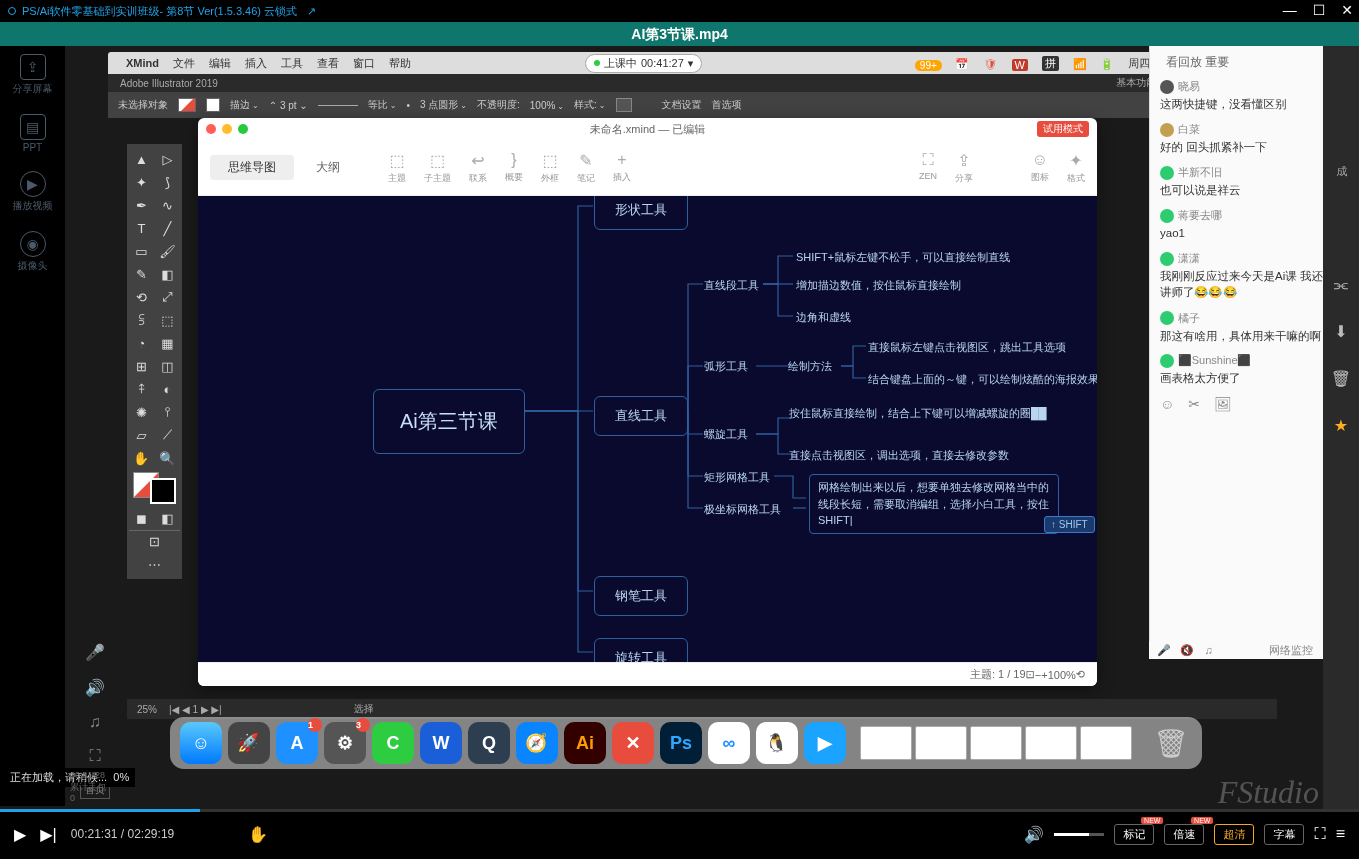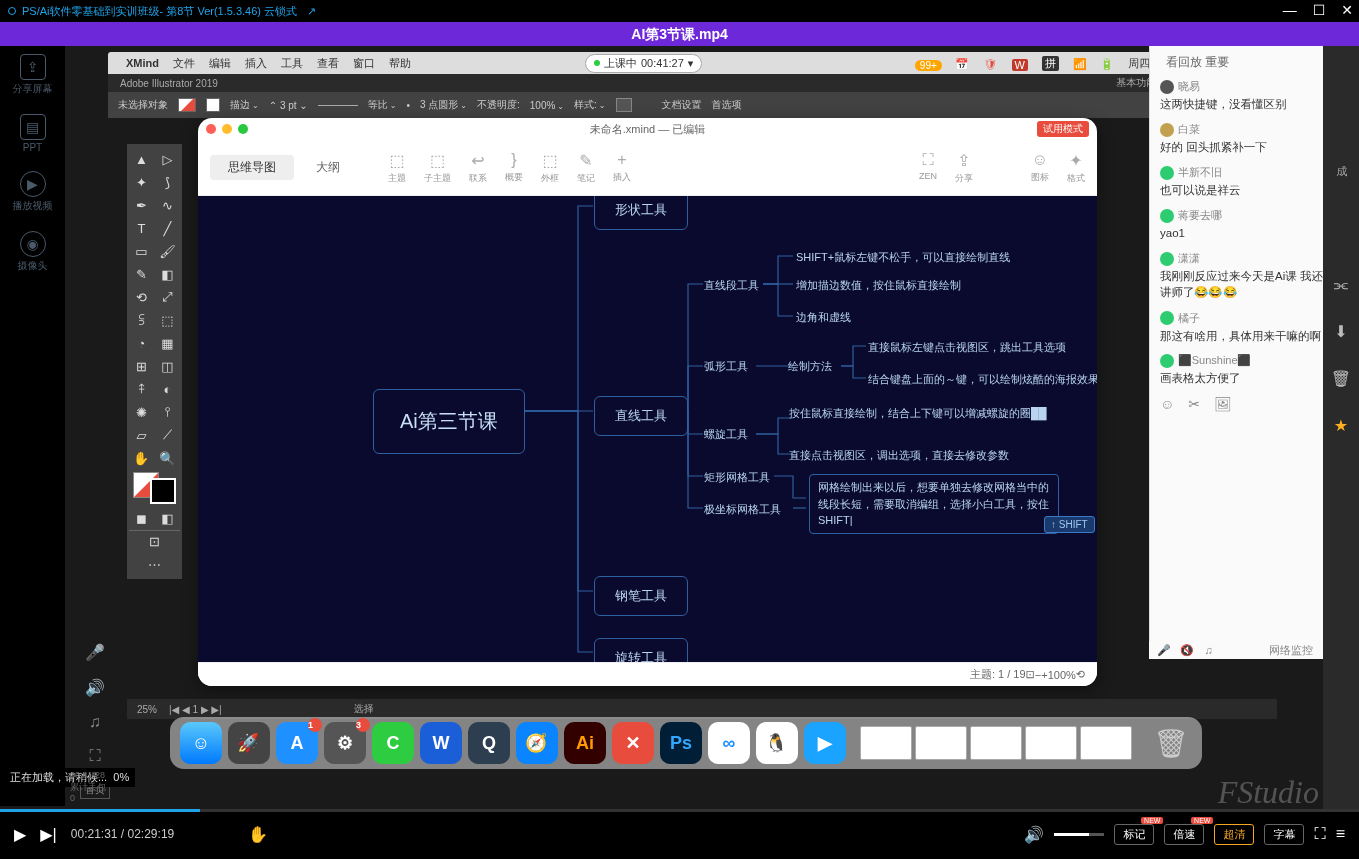--- a/index.html
+++ b/index.html
@@ -2,21 +2,21 @@
 <html><head>
 <meta charset="utf-8">
 <style>
 *{box-sizing:border-box;margin:0;padding:0;font-family:"PingFang SC","Microsoft YaHei",sans-serif}
 body{background:#1a1a1a;width:1359px;height:859px;overflow:hidden;position:relative;color:#ccc}
 .top-tab{background:#000;height:22px;display:flex;align-items:center;padding:0 8px;font-size:11px;color:#1fa3e8}
 .top-tab .cir{width:8px;height:8px;border:1px solid #1fa3e8;border-radius:50%;margin-right:6px}
 .top-tab .ext{margin-left:10px}
 .win-ctrl{position:absolute;right:6px;top:2px;display:flex;gap:16px;color:#fff;font-size:14px}
 .win-ctrl span{cursor:pointer}
-.title-bar{background:#6d28d9;height:24px;text-align:center;color:#fff;font-size:14px;font-weight:bold;line-height:24px}
+.title-bar{background:#0f766e;height:24px;text-align:center;color:#fff;font-size:14px;font-weight:bold;line-height:24px}
 .left-rail{position:absolute;left:0;top:46px;width:65px;height:760px;background:#000;display:flex;flex-direction:column;align-items:center;padding-top:8px;gap:18px;color:#4a5a6a;font-size:10px}
 .left-rail .item{display:flex;flex-direction:column;align-items:center;gap:2px}
 .left-rail .icon{width:26px;height:26px;border:1px solid #4a5a6a;border-radius:4px;display:flex;align-items:center;justify-content:center;font-size:14px}
 .left-rail .icon.round{border-radius:50%}
 .mac-bar{position:absolute;left:108px;top:52px;right:82px;height:22px;background:#ddd;border-radius:3px 3px 0 0;display:flex;align-items:center;padding:0 8px;font-size:11px;color:#333}
 .mac-bar .apple{font-size:14px;margin-right:10px}
 .mac-bar .menu{margin-right:14px}
 .mac-bar .right{margin-left:auto;display:flex;align-items:flex-end;gap:14px}
 .mac-bar .pill{background:#fff;border:1px solid #aaa;border-radius:10px;padding:1px 8px;display:flex;align-items:center;gap:4px}
 .mac-bar .gdot{width:6px;height:6px;background:#2ecc40;border-radius:50%}
@@ -27,21 +27,21 @@
 .ai-opts .sw2{width:14px;height:14px;background:#fff;border:1px solid #666}
 .ai-opts .dd::after{content:"⌄";margin-left:2px;font-size:8px}
 .ai-opts .line{width:40px;height:1px;background:#aaa}
 .tools{position:absolute;left:127px;top:144px;width:55px;background:#424242;padding:4px 2px;display:grid;grid-template-columns:1fr 1fr;gap:1px}
 .tools .t{height:22px;display:flex;align-items:center;justify-content:center;color:#ddd;font-size:13px;cursor:pointer}
 .tools .full{grid-column:1/3}
 .tools .fillstroke{grid-column:1/3;height:36px;position:relative}
 .tools .fillstroke .f{position:absolute;left:4px;top:2px;width:26px;height:26px;background:linear-gradient(135deg,#fff 48%,#e74c3c 52%);border:1px solid #888}
 .tools .fillstroke .s{position:absolute;right:4px;bottom:2px;width:26px;height:26px;background:#000;border:2px solid #fff}
 .media-left{position:absolute;left:80px;bottom:60px;width:30px;display:flex;flex-direction:column;gap:16px;color:#888;align-items:center;font-size:16px}
-.xmind{position:absolute;left:198px;top:118px;width:899px;height:568px;background:#fff;border-radius:14px;overflow:hidden;box-shadow:0 4px 16px rgba(0,0,0,.4)}
+.xmind{position:absolute;left:198px;top:118px;width:899px;height:568px;background:#fff;border-radius:6px;overflow:hidden;box-shadow:0 4px 16px rgba(0,0,0,.4)}
 .xmind .titlebar{height:22px;display:flex;align-items:center;padding:0 8px;font-size:11px;color:#666}
 .xmind .dots{display:flex;gap:6px;margin-right:auto}
 .xmind .dots span{width:10px;height:10px;border-radius:50%}
 .xmind .titlebar .trial{background:#e74c3c;color:#fff;padding:1px 6px;border-radius:3px;font-size:10px}
 .xmind .toolbar{height:56px;border-bottom:1px solid #eee;display:flex;align-items:center;padding:0 12px}
 .xmind .tabs{display:flex;gap:4px}
 .xmind .tab{padding:4px 18px;font-size:12px;border-radius:4px;color:#666}
 .xmind .tab.active{background:#eee;color:#333;font-weight:500}
 .xmind .tbtns{display:flex;gap:18px;margin-left:30px}
 .xmind .tbtn{display:flex;flex-direction:column;align-items:center;font-size:9px;color:#999;gap:2px}

